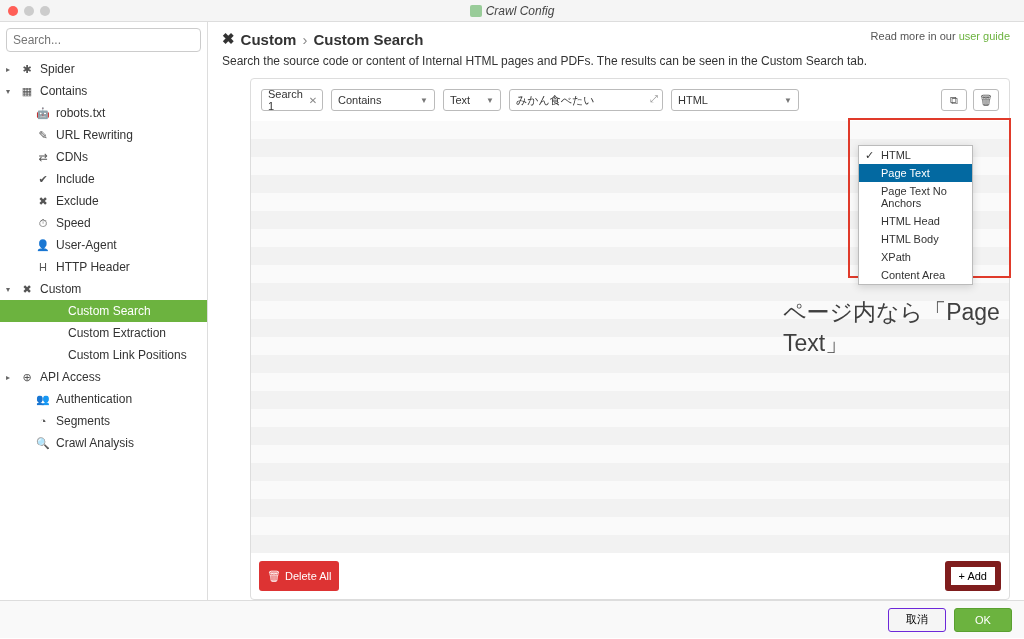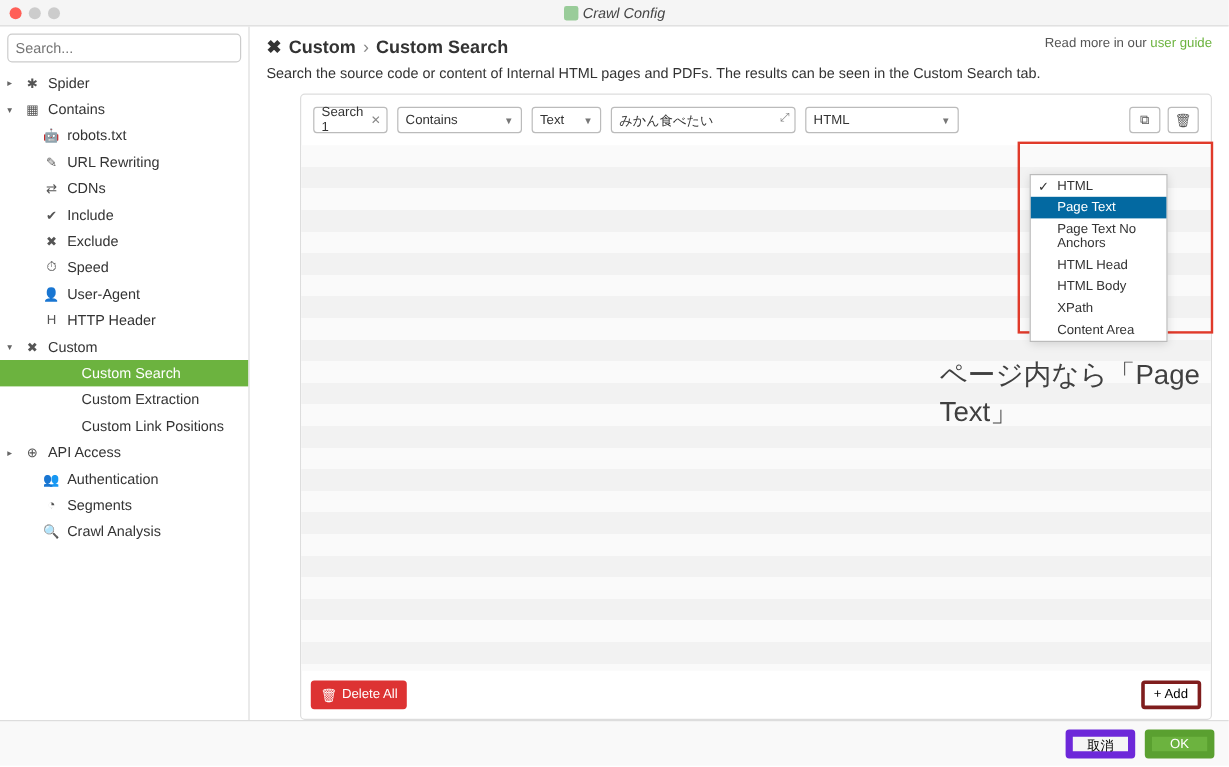--- a/index.html
+++ b/index.html
@@ -49,24 +49,24 @@
     .dropdown-menu { position:absolute; top:123px; left:650px; width:115px; background:#fff; border:1px solid #bbb; box-shadow:0 2px 8px rgba(0,0,0,0.15); z-index:6; font-size:11px;}
     .dropdown-item { padding:3px 10px 3px 22px; position:relative; cursor:pointer;}
     .dropdown-item.checked::before { content:"✓"; position:absolute; left:6px; }
     .dropdown-item.highlighted { background:#0369a1; color:#fff; }
     .annotation { position:absolute; top:275px; left:575px; color:#404040; font-size:23px; z-index:4;}
     
     .icon-btn { width:26px; height:22px; border:1px solid #bbb; border-radius:3px; background:#fff; display:inline-flex; align-items:center; justify-content:center; font-size:11px; color:#555; cursor:pointer;}
     .right-tools { display:flex; gap:6px; margin-left:auto;}
     
     .delete-all-btn { background:#d33; color:#fff; border:none; border-radius:3px; padding:4px 8px; font-size:11px; display:inline-flex; align-items:center; gap:4px; cursor:pointer;}
-    .add-btn { background:#fff; border:3px solid #7f1d1d; border-radius:3px; padding:3px 8px; font-size:11px; cursor:pointer;}
+    .add-btn { background:#fff; border:6px solid #7f1d1d; border-radius:3px; padding:3px 8px; font-size:11px; cursor:pointer;}
     
     .bottom-bar { height:38px; border-top:1px solid #ddd; display:flex; align-items:center; justify-content:flex-end; padding:0 12px; gap:8px; background:#f9f9f9;}
-    .btn { min-width:58px; height:24px; border:6px solid #6d28d9; border-radius:3px; background:#f5f5f5; font-size:11px; cursor:pointer;}
+    .btn { min-width:58px; height:24px; border:1px solid #6d28d9; border-radius:3px; background:#f5f5f5; font-size:11px; cursor:pointer;}
     .btn.primary { background:#6cb33f; color:#fff; border-color:#5aa030;}
     .combo.searchtype-sel{width:128px;}
   </style>
 </head>
 <body>
 
 <div class="titlebar">
   <div class="traffic-lights">
     <div class="dot red"></div>
     <div class="dot gray"></div>

